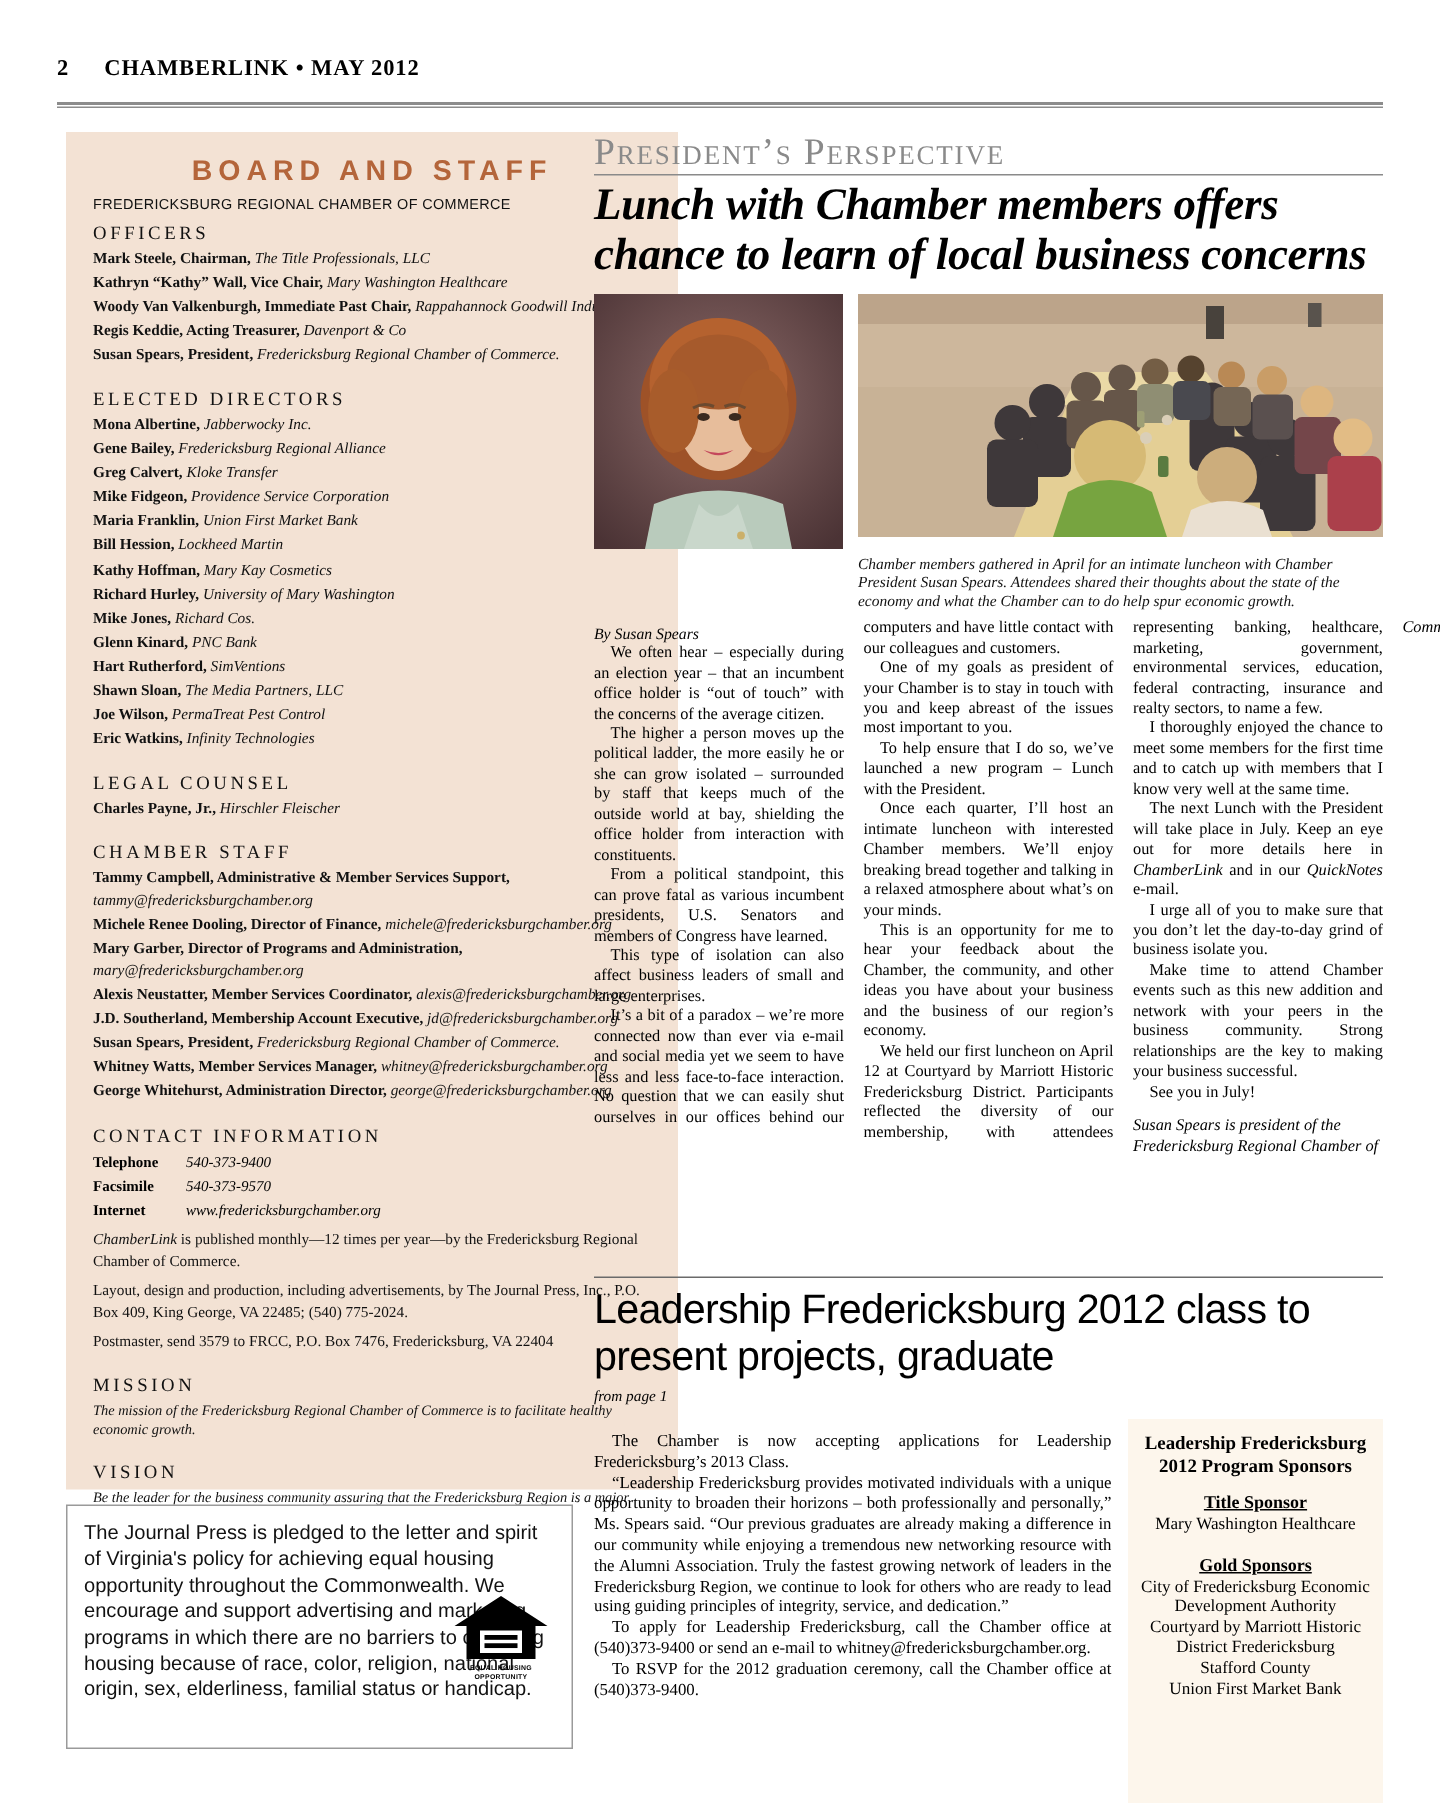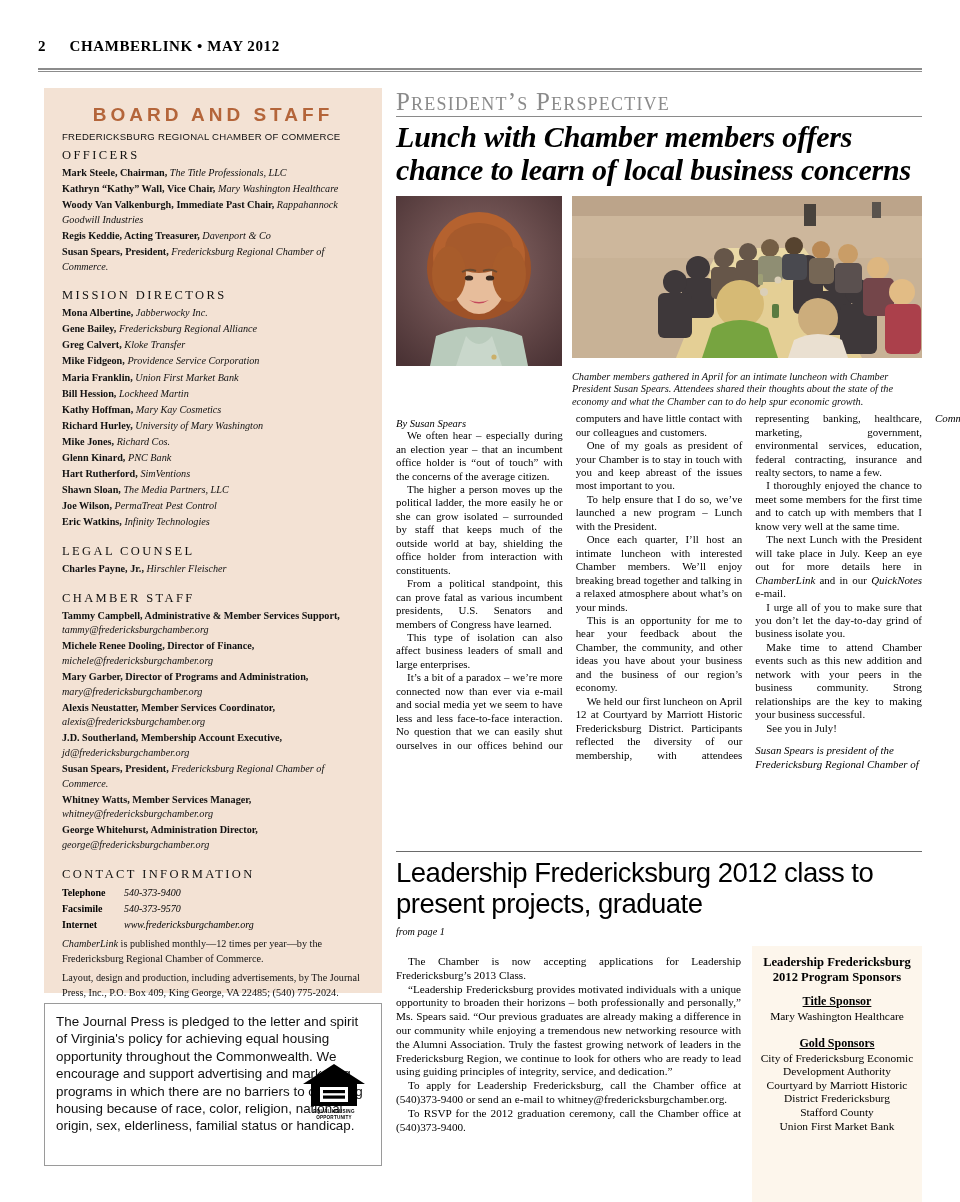--- a/index.html
+++ b/index.html
@@ -27,21 +27,21 @@
     font-family:"Liberation Serif", serif;
     font-weight:bold; font-size:15px; letter-spacing:0.6px;
   }
   .rule-double {
     position:absolute; left:38px; top:68px; width:884px; height:4px;
     border-top:2px solid #8c8c8c; border-bottom:1px solid #8c8c8c;
   }
 
   
   .sidebar {
-    position:absolute; left:44px; top:88px; width:338px; height:905px;
+    position:absolute; left:44px; top:88px; width:408px; height:905px;
     background:#f3e2d4;
     padding:14px 16px 10px 16px;
   }
   .sb-title {
     color:#b4653a; font-family:"Liberation Sans", sans-serif;
     font-weight:bold; font-size:19px; letter-spacing:4.0px;
     text-align:center; margin:2px 0 5px 0;
   }
   .sb-org {
     font-family:"Liberation Sans", sans-serif; font-size:9.6px;
@@ -183,21 +183,21 @@
 
     <div class="sb-head">OFFICERS</div>
     <div id="officers-list">
         <div class="entry"><b>Mark Steele, Chairman, </b><i>The Title Professionals, LLC</i></div>
         <div class="entry"><b>Kathryn “Kathy” Wall, Vice Chair, </b><i>Mary Washington Healthcare</i></div>
         <div class="entry"><b>Woody Van Valkenburgh, Immediate Past Chair, </b><i>Rappahannock Goodwill Industries</i></div>
         <div class="entry"><b>Regis Keddie, Acting Treasurer, </b><i>Davenport &amp; Co</i></div>
         <div class="entry"><b>Susan Spears, President, </b><i>Fredericksburg Regional Chamber of Commerce.</i></div>
       </div>
 
-    <div class="sb-head gap">MISSION DIRECTORS</div>
+    <div class="sb-head gap">ELECTED DIRECTORS</div>
     <div id="directors-list">
         <div class="entry"><b>Mona Albertine, </b><i>Jabberwocky Inc.</i></div>
         <div class="entry"><b>Gene Bailey, </b><i>Fredericksburg Regional Alliance</i></div>
         <div class="entry"><b>Greg Calvert, </b><i>Kloke Transfer</i></div>
         <div class="entry"><b>Mike Fidgeon, </b><i>Providence Service Corporation</i></div>
         <div class="entry"><b>Maria Franklin, </b><i>Union First Market Bank</i></div>
         <div class="entry"><b>Bill Hession, </b><i>Lockheed Martin</i></div>
         <div class="entry"><b>Kathy Hoffman, </b><i>Mary Kay Cosmetics</i></div>
         <div class="entry"><b>Richard Hurley, </b><i>University of Mary Washington</i></div>
         <div class="entry"><b>Mike Jones, </b><i>Richard Cos.</i></div>

